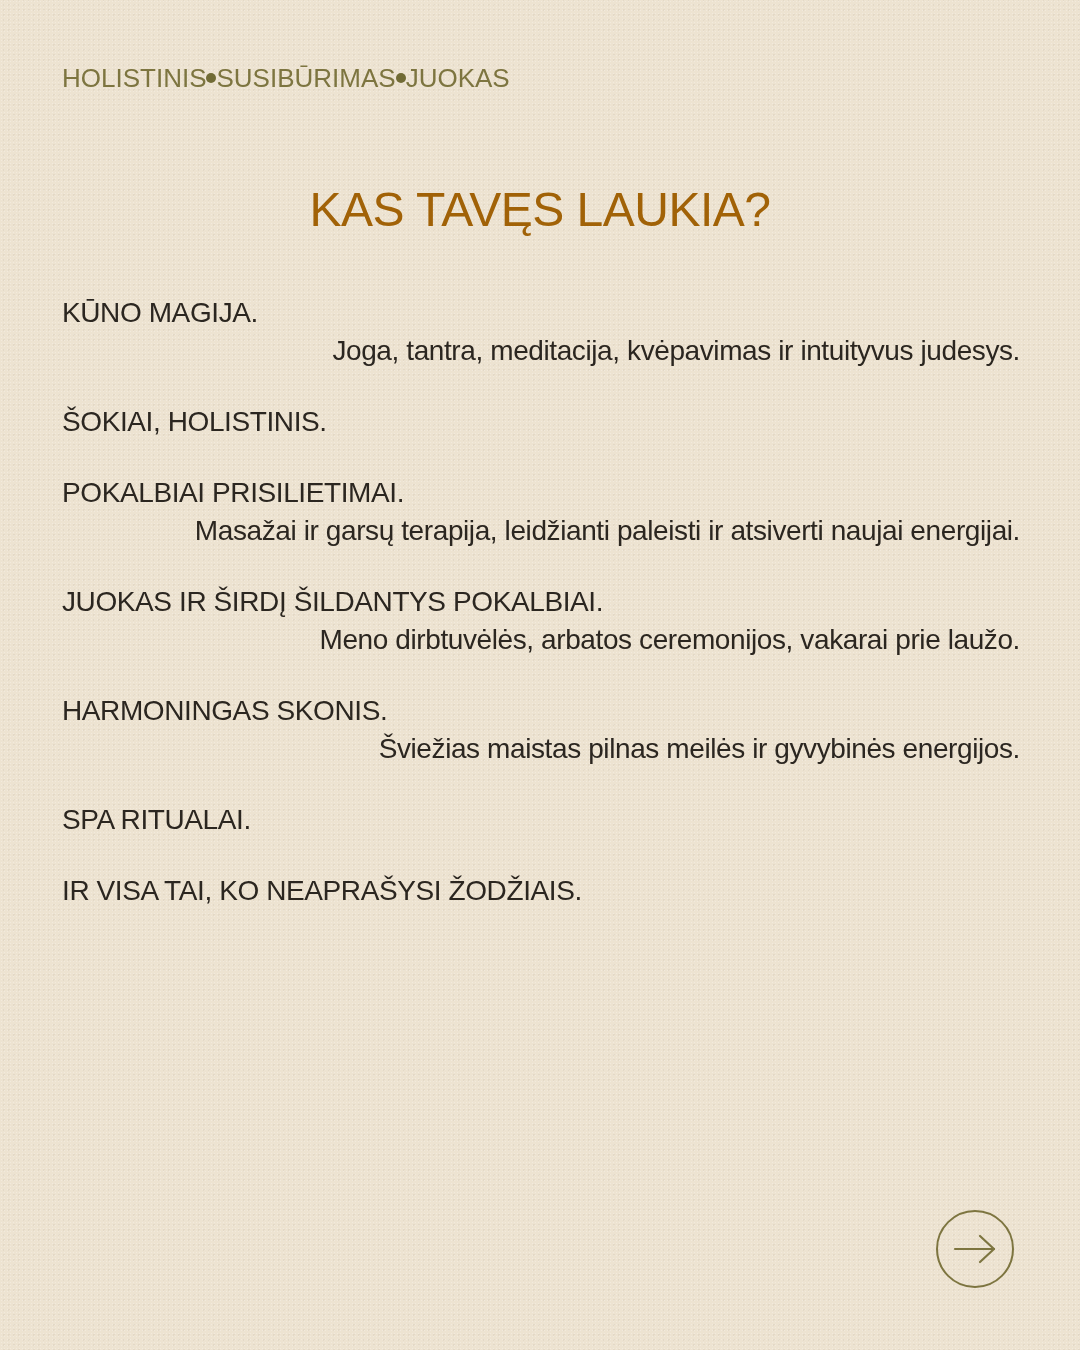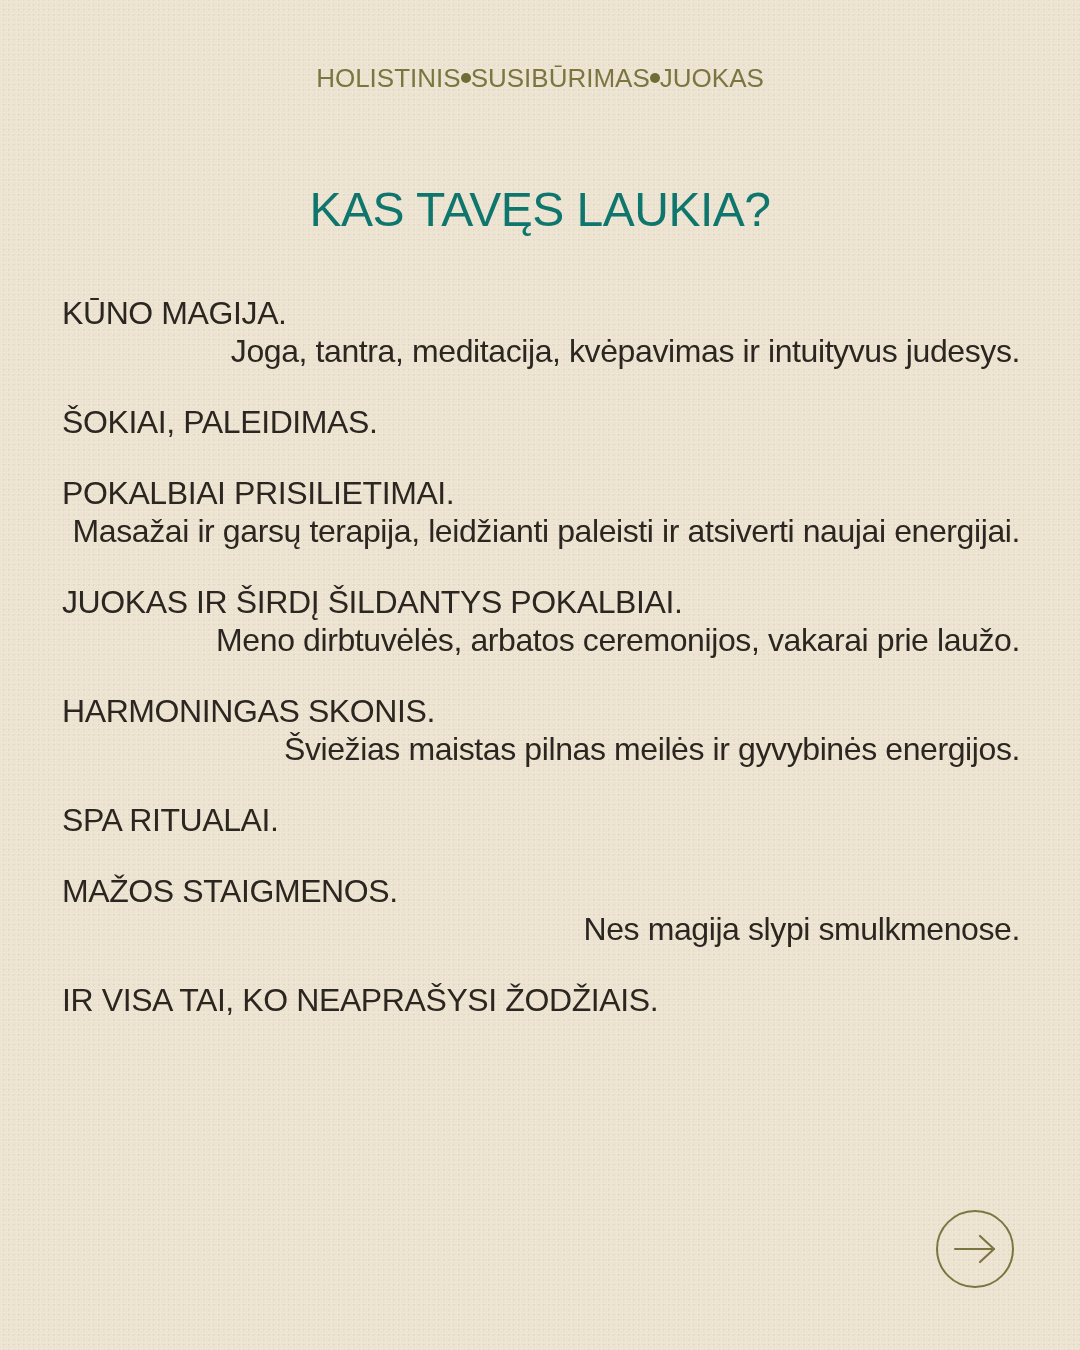--- a/index.html
+++ b/index.html
@@ -21,54 +21,54 @@
       color: #2b2620;
     }
     .topbar {
       position: absolute;
       top: 60px;
       left: 62px;
       right: 62px;
       height: 36px;
       display: flex;
       align-items: center;
-      justify-content: center;
+      justify-content: flex-start;
       color: #7d7540;
       font-size: 26px;
       letter-spacing: 0px;
       font-weight: 300;
     }
     .topbar .dot {
       width: 10px;
       height: 10px;
       border-radius: 50%;
       background: #716b35;
       display: inline-block;
     }
     .title {
       position: absolute;
       top: 182px;
       left: 0;
       right: 0;
       text-align: center;
       font-size: 48px;
       font-weight: 300;
-      color: #0f766e;
+      color: #a16207;
       letter-spacing: -0.5px;
       margin: 0;
     }
     .content {
       position: absolute;
       top: 294px;
       left: 62px;
       right: 60px;
     }
     .section {
       margin: 0 0 33px 0;
-      font-size: 32px;
+      font-size: 28px;
       line-height: 38px;
       font-weight: 300;
       color: #2b2620;
       letter-spacing: -0.4px;
     }
     .section .heading {
       display: block;
       text-transform: none;
     }
     .section .body {
@@ -103,42 +103,38 @@
 </div>
 
 <h1 class="title">KAS TAVĘS LAUKIA?</h1>
 
 <div class="content">
   <div class="section">
     <span class="heading">KŪNO MAGIJA.</span>
     <span class="body">Joga, tantra, meditacija, kvėpavimas ir intuityvus judesys.</span>
   </div>
   <div class="section">
-    <span class="heading">ŠOKIAI, PALEIDIMAS.</span>
+    <span class="heading">ŠOKIAI, HOLISTINIS.</span>
   </div>
   <div class="section">
     <span class="heading">POKALBIAI PRISILIETIMAI.</span>
     <span class="body">Masažai ir garsų terapija, leidžianti paleisti ir atsiverti naujai energijai.</span>
   </div>
   <div class="section">
     <span class="heading">JUOKAS IR ŠIRDĮ ŠILDANTYS POKALBIAI.</span>
     <span class="body">Meno dirbtuvėlės, arbatos ceremonijos, vakarai prie laužo.</span>
   </div>
   <div class="section">
     <span class="heading">HARMONINGAS SKONIS.</span>
     <span class="body">Šviežias maistas pilnas meilės ir gyvybinės energijos.</span>
   </div>
   <div class="section">
     <span class="heading">SPA RITUALAI.</span>
   </div>
   <div class="section">
-    <span class="heading">MAŽOS STAIGMENOS.</span>
-    <span class="body">Nes magija slypi smulkmenose.</span>
-  </div>
-  <div class="section">
     <span class="heading">IR VISA TAI, KO NEAPRAŠYSI ŽODŽIAIS.</span>
   </div>
 </div>
 
 <div class="next-button">
   <svg width="44" height="30" viewBox="0 0 44 30">
     <line x1="2" y1="15" x2="41" y2="15" stroke="#7d7540" stroke-width="2.2" stroke-linecap="round"></line>
     <polyline points="27,2 41,15 27,28" fill="none" stroke="#7d7540" stroke-width="2.2" stroke-linecap="round" stroke-linejoin="round"></polyline>
   </svg>
 </div>

